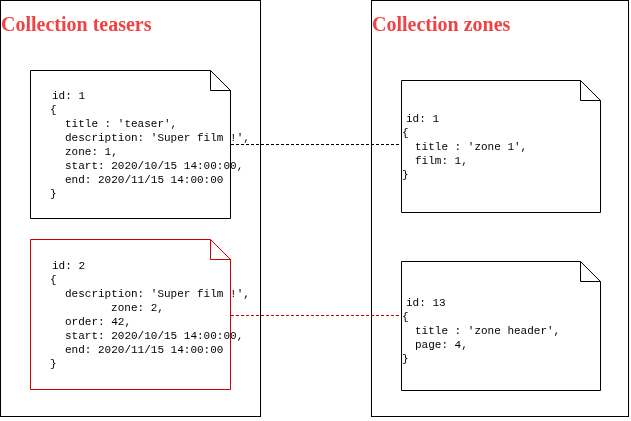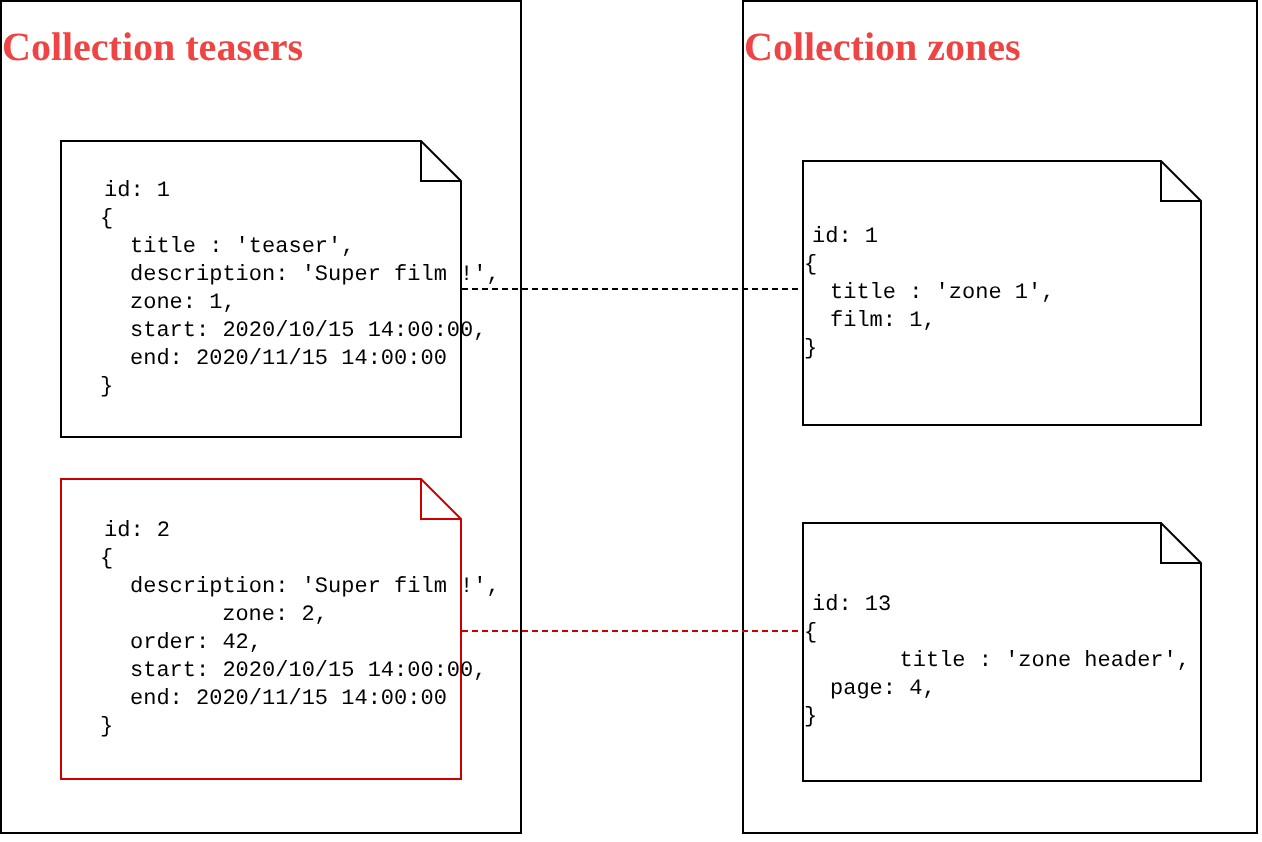--- a/index.html
+++ b/index.html
@@ -98,19 +98,19 @@
   </div>
 
   <div class="note" style="left:401px; top:261px; width:200px; height:140px;">
     <svg width="200" height="130" viewBox="0 0 200 130">
       <path d="M0.5,0.5 L179.5,0.5 L199.5,20.5 L199.5,129.5 L0.5,129.5 Z" fill="#ffffff" stroke="#000000"></path>
       <path d="M179.5,0.5 L179.5,20.5 L199.5,20.5" fill="none" stroke="#000000"></path>
     </svg>
     <div class="note-text pad1">
         <div class="nline" style="padding-left: 4px;"><span>id: 13</span></div>
         <div class="nline" style="padding-left: 0px;"><span>{</span></div>
-        <div class="nline" style="padding-left: 13px; text-align: right;"><span>title : 'zone header',</span></div>
+        <div class="nline" style="padding-left: 13px;"><span>title : 'zone header',</span></div>
         <div class="nline" style="padding-left: 13px;"><span>page: 4,</span></div>
         <div class="nline" style="padding-left: 0px;"><span>}</span></div>
       </div>
   </div>
 
 </div>
 
 </body></html>

